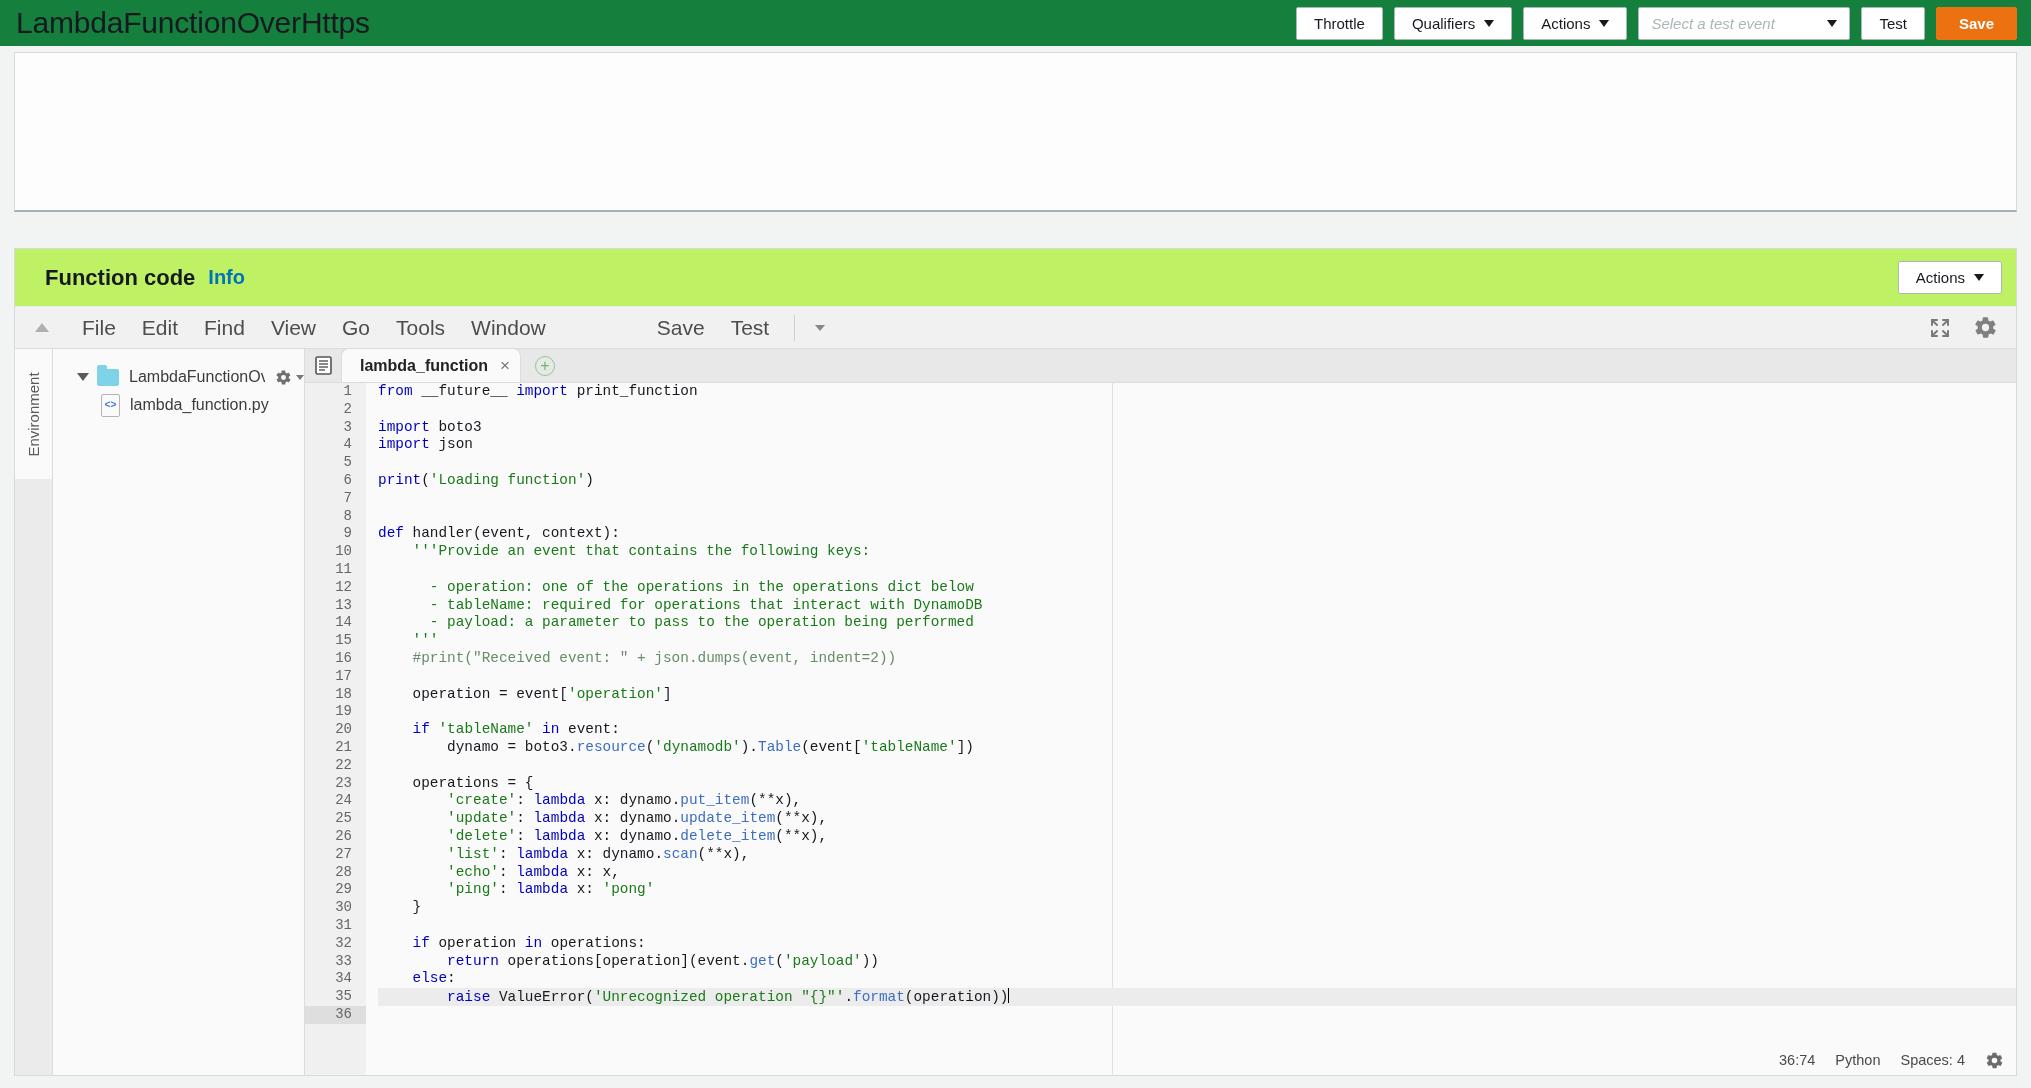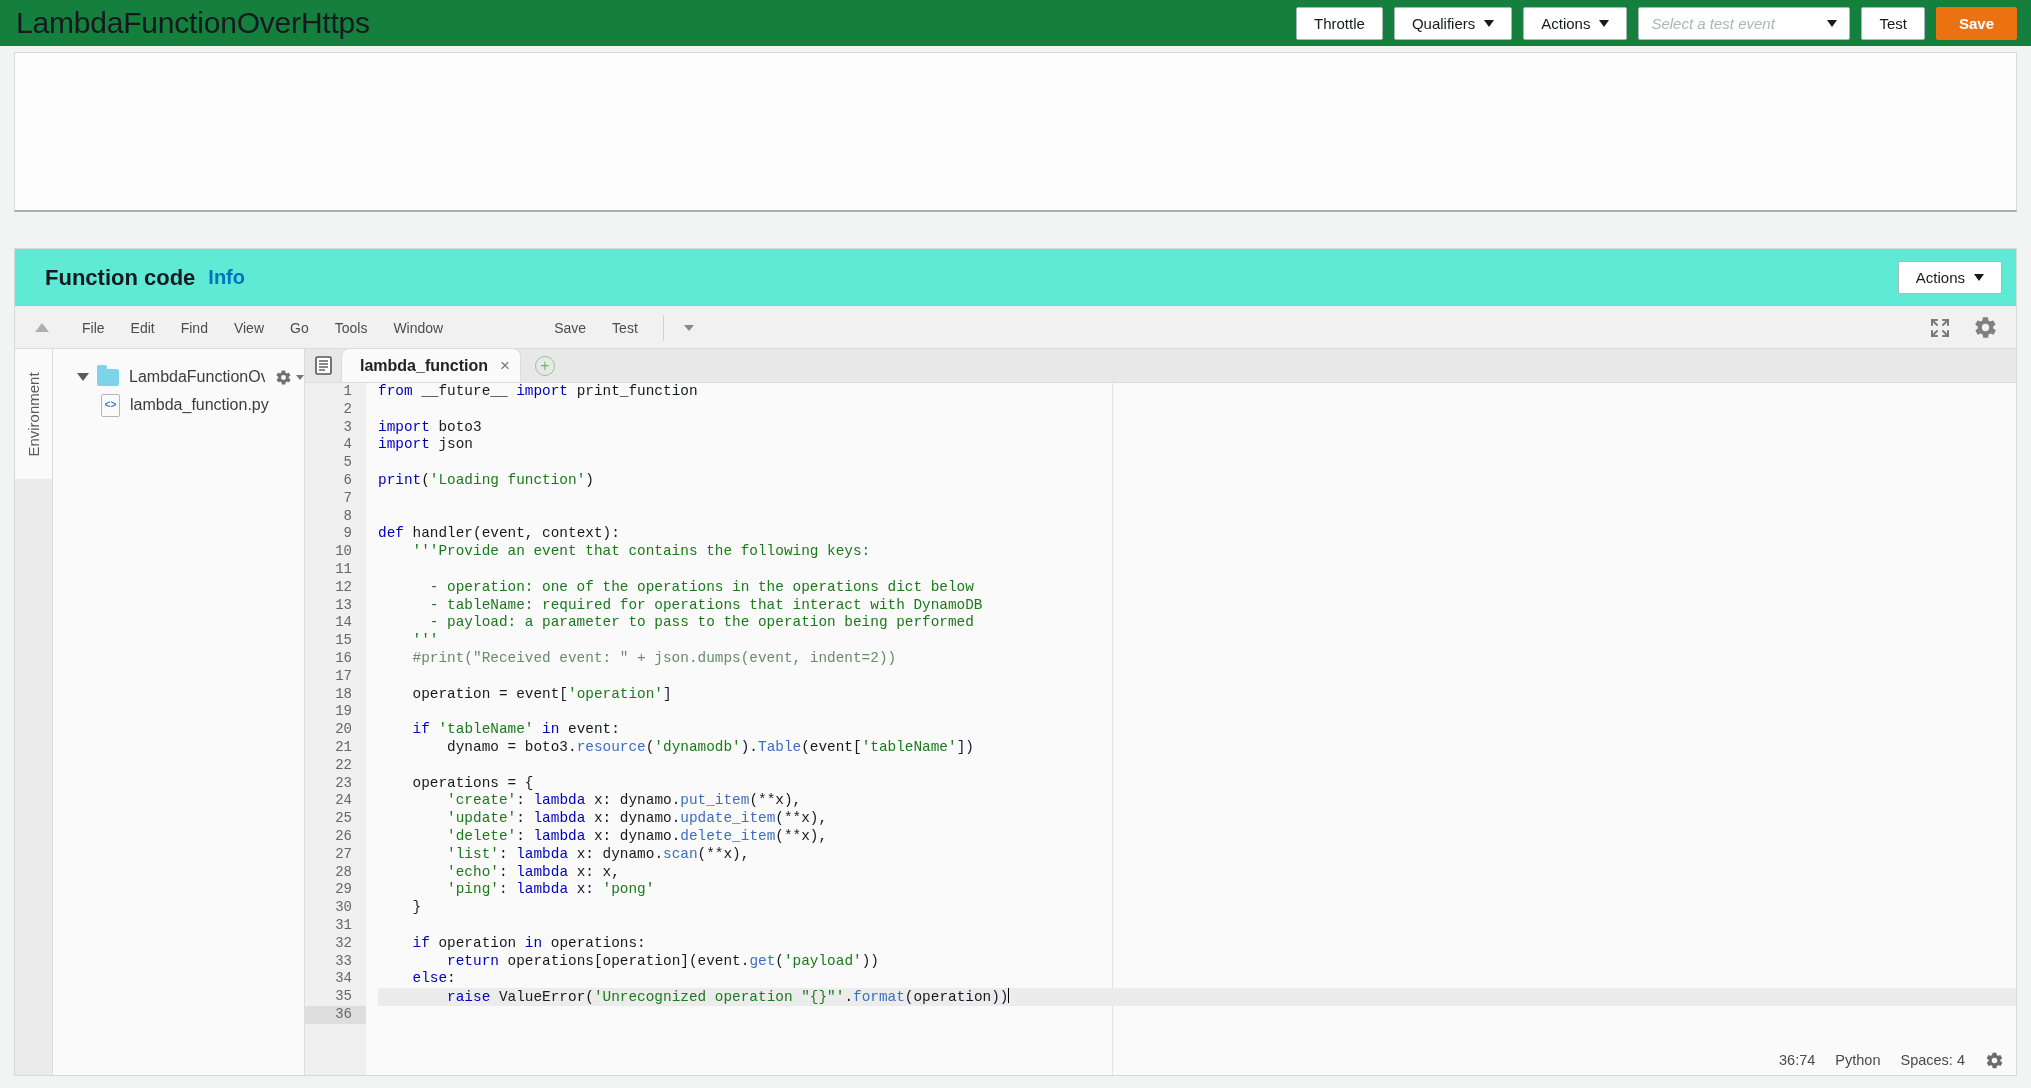--- a/index.html
+++ b/index.html
@@ -57,21 +57,21 @@
     position: absolute; left: 14px; top: 52px;
     width: 2003px; height: 160px;
     background: #fdfdfe; border: 1px solid #d5dbdb;
     border-bottom: 2px solid #a3b0b3;
   }
 
   
   .code-card {
     position: absolute; left: 14px; top: 248px;
     width: 2003px; height: 828px;
-    background: #5eead4; border: 1px solid #d5dbdb;
+    background: #bef264; border: 1px solid #d5dbdb;
   }
   .card-header {
     height: 58px; display: flex; align-items: center;
     padding: 0 14px 0 30px;
     border-bottom: 1px solid #eaeded;
   }
   .card-title {
     font-size: 22px; font-weight: 700; color: #16191f;
   }
   .info-link {
@@ -90,21 +90,21 @@
     background: #f1f1f1;
     border-bottom: 1px solid #dcdcdc;
     padding-left: 20px;
   }
   .collapse-tri {
     width: 0; height: 0; margin-right: 20px;
     border-left: 7px solid transparent; border-right: 7px solid transparent;
     border-bottom: 9px solid #b0b0b0; cursor: pointer;
   }
   .menu-item {
-    font-size: 14px; color: #4d4d4d; padding: 0 13px;
+    font-size: 21px; color: #4d4d4d; padding: 0 13px;
     cursor: pointer; white-space: nowrap;
     font-family: "Liberation Sans", sans-serif;
   }
   .menu-gap { width: 85px; }
   .menu-sep {
     width: 1px; height: 26px; background: #d0d0d0; margin: 0 6px 0 12px;
   }
   .tiny-caret {
     width: 0; height: 0; margin: 0 14px;
     border-left: 5px solid transparent; border-right: 5px solid transparent;

